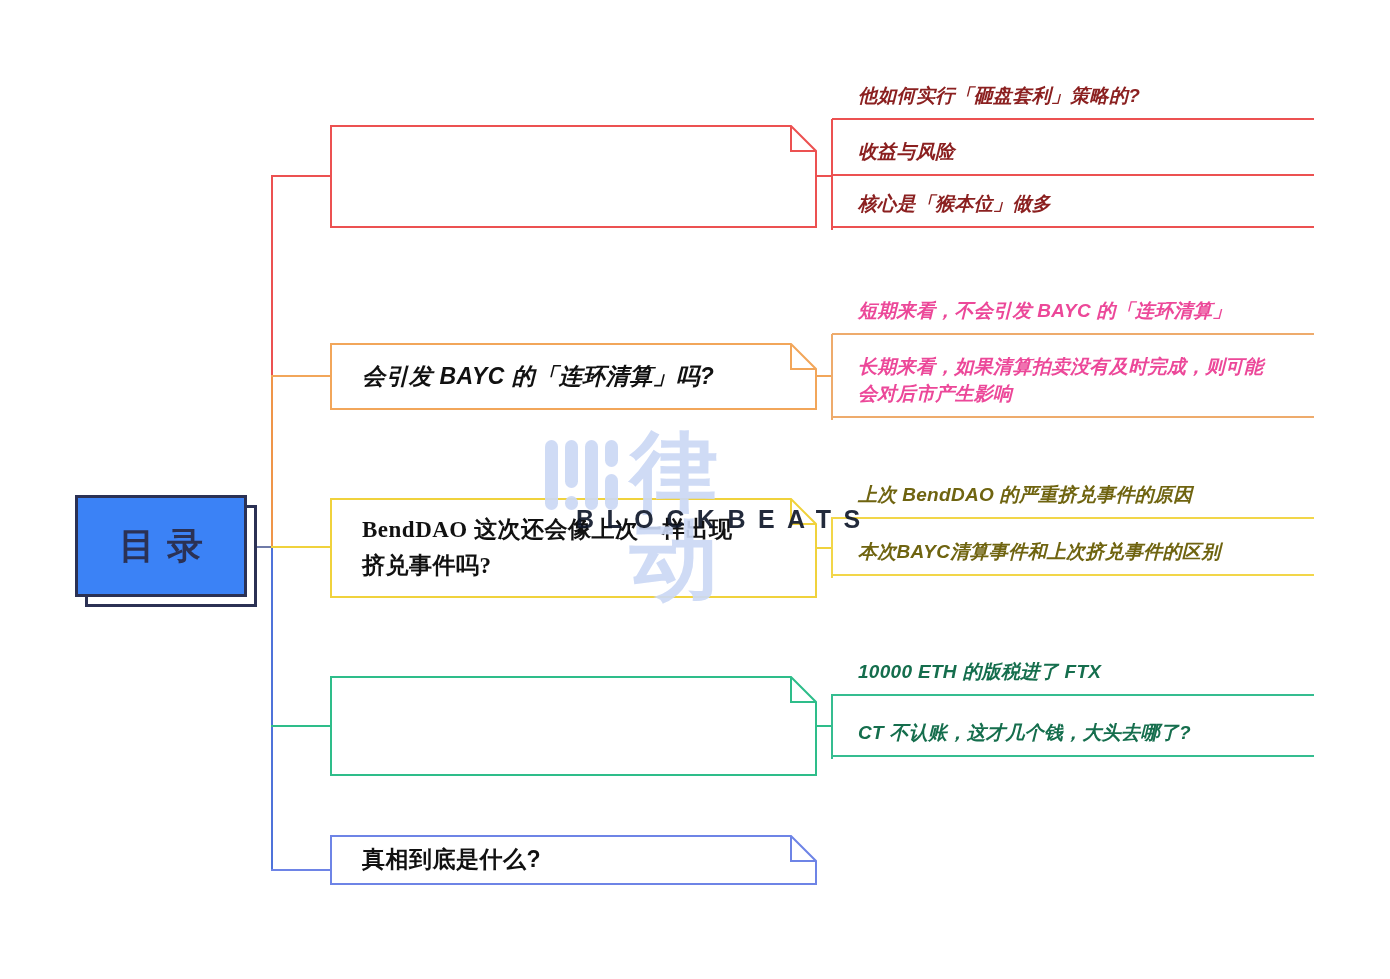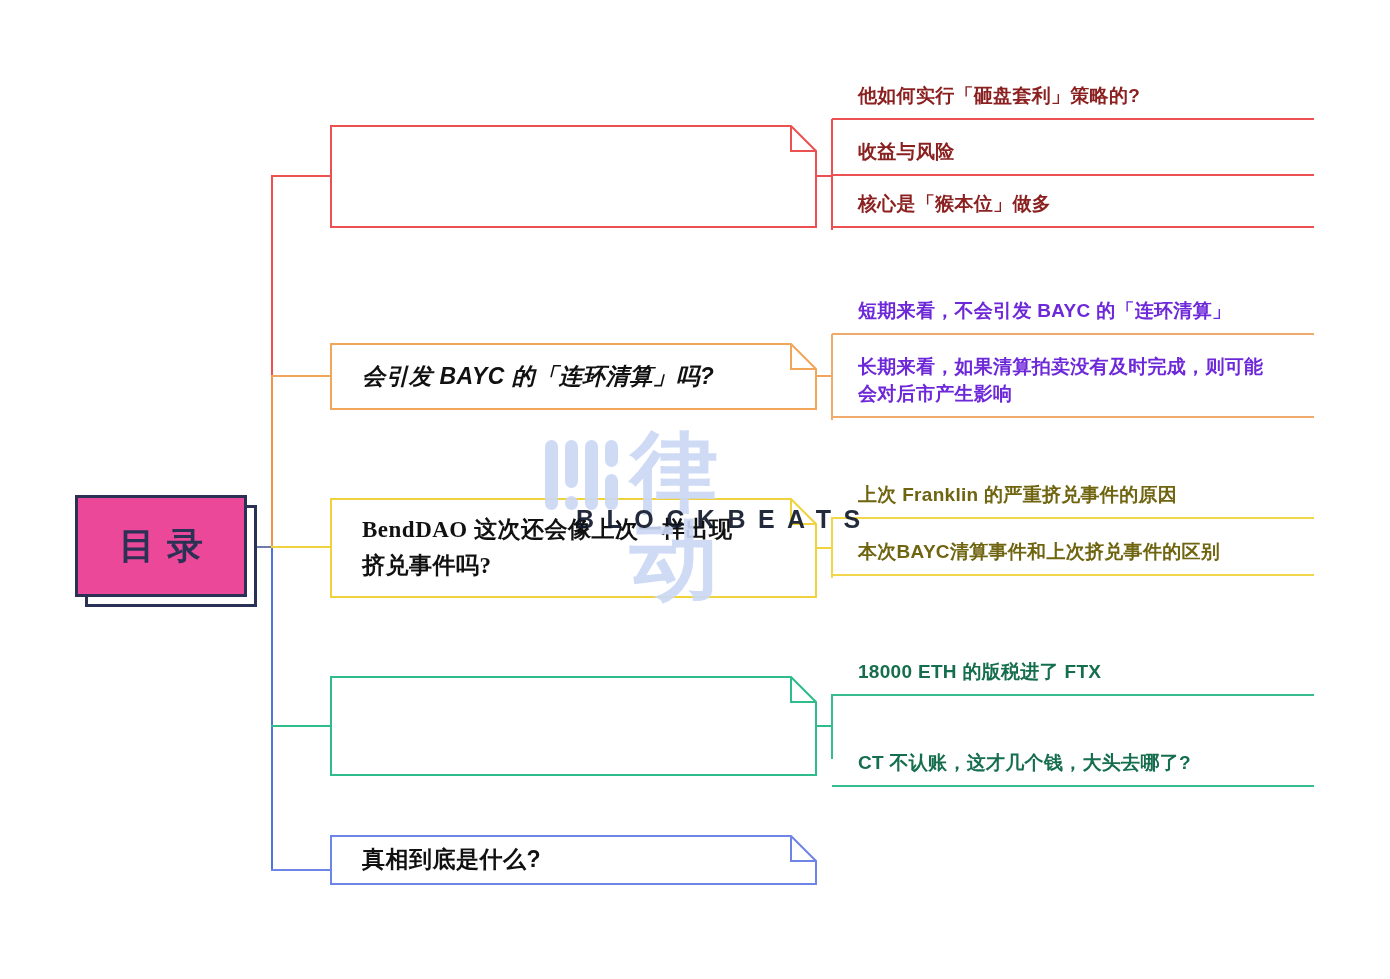--- a/index.html
+++ b/index.html
@@ -20,34 +20,34 @@
   .fold{position:absolute;top:-2px;right:-2px;display:block;}
   .b-red{color:#ec5151;}
   .b-orange{color:#f2a65a;}
   .b-yellow{color:#f0d23c;}
   .b-green{color:#2ebd8a;}
   .b-blue{color:#6e84e6;}
   
   .child{
     position:absolute;left:832px;width:482px;box-sizing:border-box;z-index:5;
     border-bottom:2px solid;font-size:19px;font-weight:bold;line-height:27px;
-    padding:0 0 9px 26px;white-space:pre-line;letter-spacing:0.3px;
+    padding:0 0 9px 26px;white-space:pre-line;letter-spacing:0.3px;font-style:italic;
   }
   .c-red{border-color:#ec5151;color:#8b2020;}
-  .c-orange{border-color:#eeab6c;color:#6d28d9;}
+  .c-orange{border-color:#eeab6c;color:#ec4899;}
   .c-yellow{border-color:#f2d649;color:#6f6410;}
   .c-green{border-color:#35bd90;color:#156e4d;}
   
   .root-shadow{
     position:absolute;left:85px;top:505px;width:172px;height:102px;
     background:#fff;border:3px solid #2b3154;box-sizing:border-box;z-index:8;
   }
   .root-box{
     position:absolute;left:75px;top:495px;width:172px;height:102px;
-    background:#ec4899;border:3px solid #2b3154;box-sizing:border-box;z-index:9;
+    background:#3b82f6;border:3px solid #2b3154;box-sizing:border-box;z-index:9;
     display:flex;align-items:center;justify-content:center;
   }
   .root-label{
     font-size:36px;font-weight:bold;color:#2b3154;letter-spacing:12px;padding-left:12px;
   }
   
   .wm{position:absolute;z-index:40;pointer-events:none;opacity:0.92;}
   .wm-bar{position:absolute;width:13px;border-radius:7px;background:#cbd8f5;}
   .wm-cn{
     position:absolute;left:630px;top:428px;font-size:88px;font-weight:bold;
@@ -114,31 +114,31 @@
 会对后市产生影响</div>
 
   <div class="note b-yellow" style="left:330px;top:498px;width:487px;height:100px;font-family:Liberation Serif, serif;">
     <span class="note-label">BendDAO 这次还会像上次一样出现
 挤兑事件吗?</span>
     <svg class="fold" width="27" height="27" viewBox="0 0 27 27">
       <rect x="0" y="0" width="27" height="27" fill="#ffffff"></rect>
       <path d="M1,1 L26,26 L1,26 Z" fill="#ffffff" stroke="currentColor" stroke-width="2"></path>
     </svg>
   </div>
-  <div class="child c-yellow" style="top:481px;">上次 Franklin 的严重挤兑事件的原因</div>
+  <div class="child c-yellow" style="top:481px;">上次 BendDAO 的严重挤兑事件的原因</div>
   <div class="child c-yellow" style="top:538px;">本次BAYC清算事件和上次挤兑事件的区别</div>
 
   <div class="note b-green" style="left:330px;top:676px;width:487px;height:100px;">
     <svg class="fold" width="27" height="27" viewBox="0 0 27 27">
       <rect x="0" y="0" width="27" height="27" fill="#ffffff"></rect>
       <path d="M1,1 L26,26 L1,26 Z" fill="#ffffff" stroke="currentColor" stroke-width="2"></path>
     </svg>
   </div>
-  <div class="child c-green" style="top:658px;">18000 ETH 的版税进了 FTX</div>
-  <div class="child c-green" style="top:749px;">CT 不认账，这才几个钱，大头去哪了?</div>
+  <div class="child c-green" style="top:658px;">10000 ETH 的版税进了 FTX</div>
+  <div class="child c-green" style="top:719px;">CT 不认账，这才几个钱，大头去哪了?</div>
 
   <div class="note b-blue" style="left:330px;top:835px;width:487px;height:50px;">
     <span class="note-label">真相到底是什么?</span>
     <svg class="fold" width="27" height="27" viewBox="0 0 27 27">
       <rect x="0" y="0" width="27" height="27" fill="#ffffff"></rect>
       <path d="M1,1 L26,26 L1,26 Z" fill="#ffffff" stroke="currentColor" stroke-width="2"></path>
     </svg>
   </div>
 
   <div class="wm">

